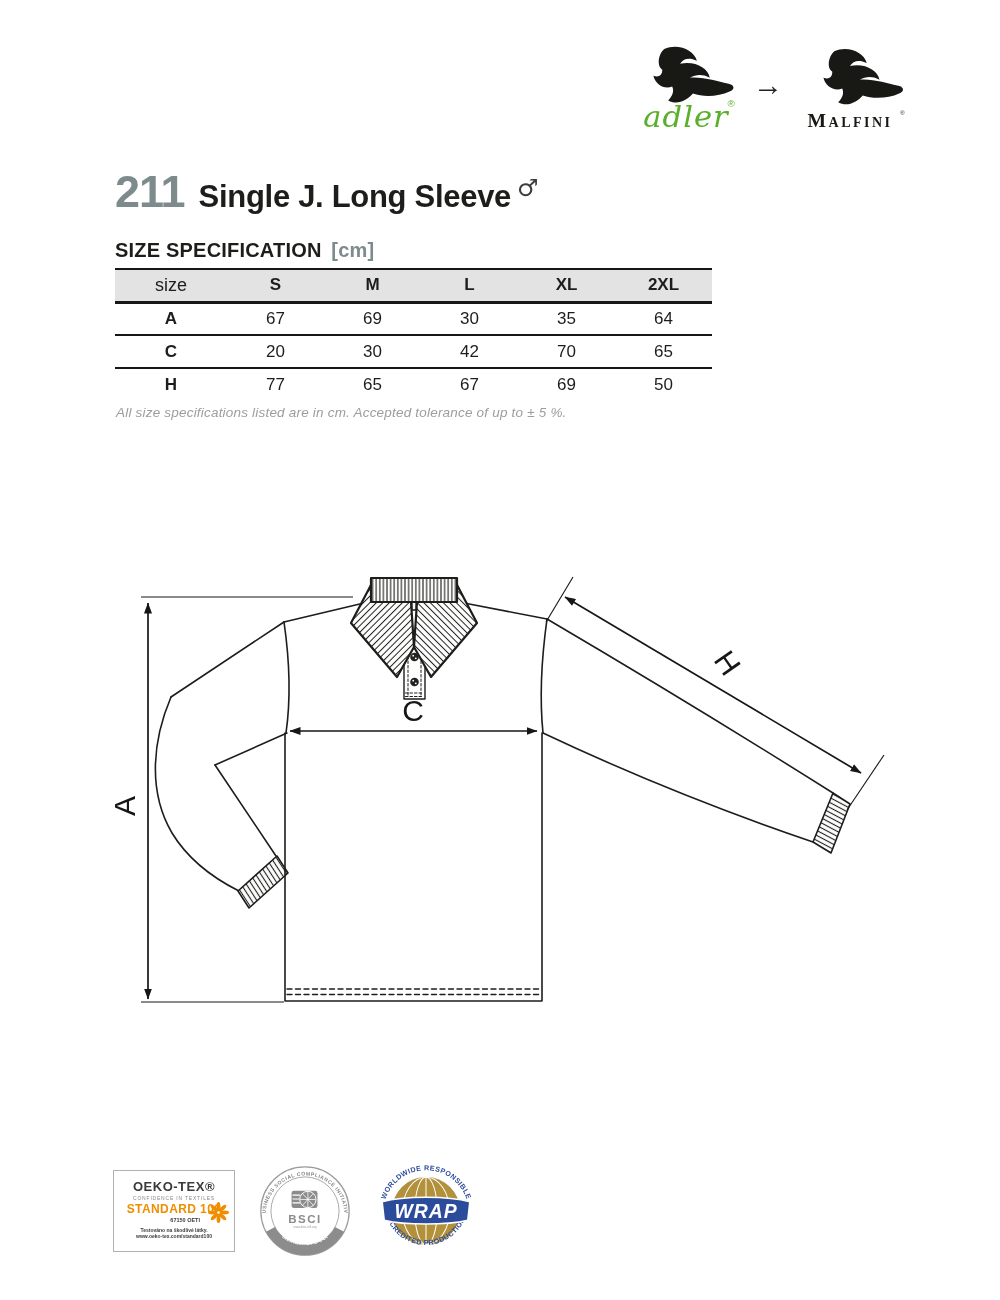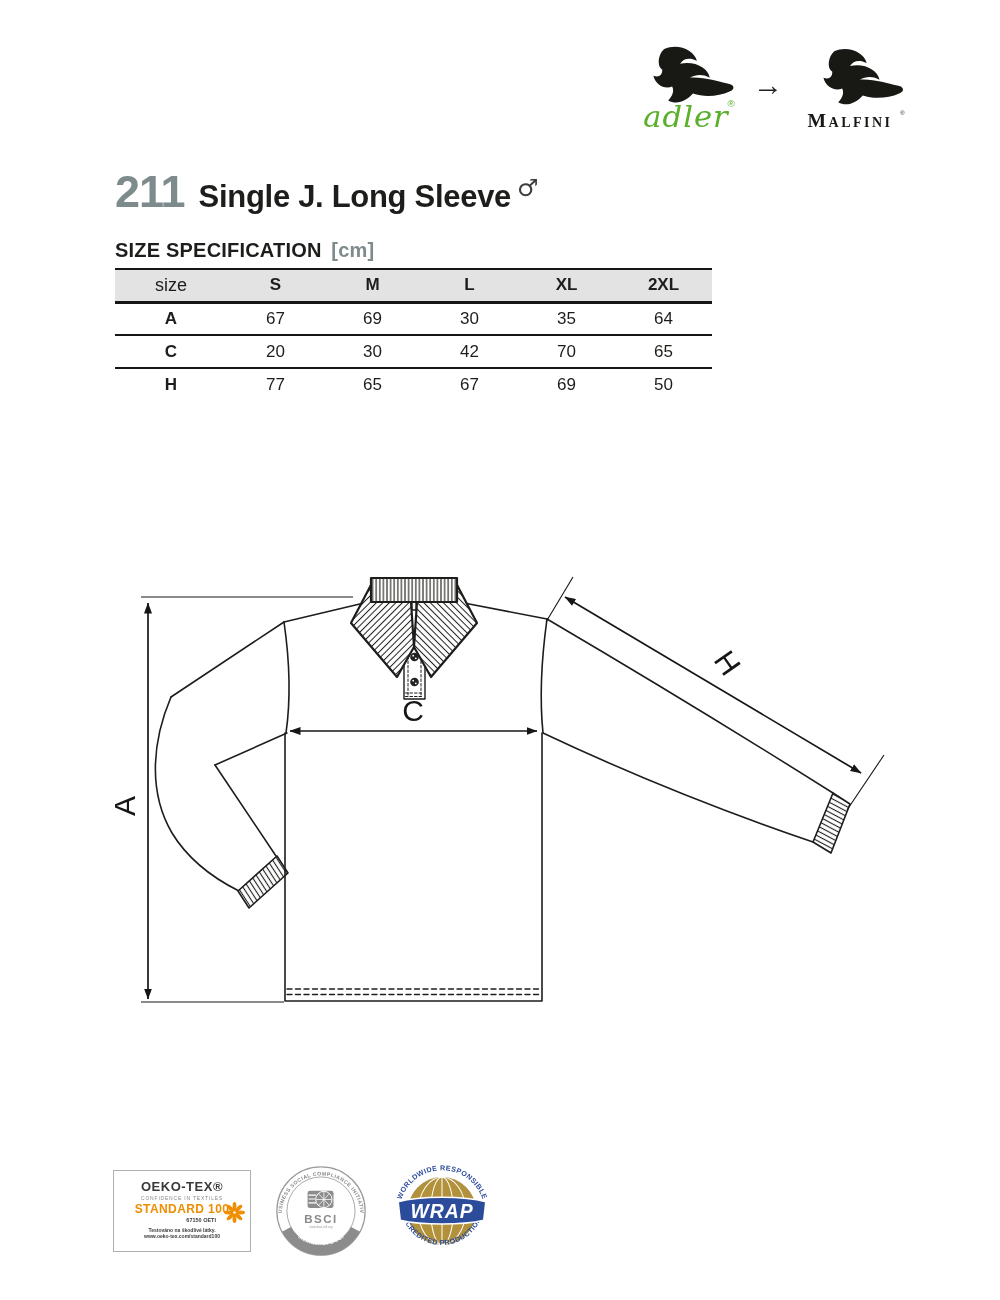--- a/index.html
+++ b/index.html
@@ -39,21 +39,21 @@
   table.sizes tbody th { font-weight:bold; }
 
   .note { position:absolute; left:116px; top:405px; font-size:13.5px; font-style:italic; color:#9d9d9d; letter-spacing:0.2px; }
 
   
   .drawing { position:absolute; left:100px; top:545px; }
   .dim-label { font-family:"Liberation Sans", sans-serif; font-size:30px; fill:#161615; }
 
   
   .certs { position:absolute; left:113px; top:1160px; display:flex; align-items:center; gap:22px; }
-  .oeko { width:138px; height:82px; border:1px solid #b0b0b0; position:relative; text-align:center; padding-top:8px; background:#fff; }
+  .oeko { width:122px; height:82px; border:1px solid #b0b0b0; position:relative; text-align:center; padding-top:8px; background:#fff; }
   .oeko-name { font-size:13px; font-weight:bold; color:#3a3a3a; letter-spacing:0.5px; }
   .oeko-tag { font-size:5px; color:#8a8a8a; letter-spacing:0.8px; margin-top:1px; }
   .oeko-std { font-size:12px; font-weight:bold; color:#ef8e00; letter-spacing:0.4px; margin-top:1px; }
   .oeko-num { font-size:5.5px; font-weight:bold; color:#3a3a3a; text-align:right; padding-right:34px; margin-top:1px; }
   .oeko-tested { font-size:5px; font-weight:bold; color:#3a3a3a; margin-top:4px; }
   .oeko-url { font-size:5px; font-weight:bold; color:#3a3a3a; }
   .oeko-flower { position:absolute; right:5px; top:31px; }
 </style>
 </head>
 <body>
@@ -131,20 +131,21 @@
         <th>H</th>
         <td>77</td>
         <td>65</td>
         <td>67</td>
         <td>69</td>
         <td>50</td>
       </tr>
     </tbody>
   </table>
 
+  <div class="note">All size specifications listed are in cm. Accepted tolerance of up to ± 5 %.</div>
 
   <svg class="drawing" width="820" height="490" viewBox="100 545 820 490">
     <defs>
       <marker id="mA" markerWidth="12" markerHeight="9" refX="10.5" refY="4" orient="auto" markerUnits="userSpaceOnUse">
         <path d="M0,0 L11,4 L0,8 Z" fill="#161615"></path>
       </marker>
       <marker id="mB" markerWidth="12" markerHeight="9" refX="0.5" refY="4" orient="auto" markerUnits="userSpaceOnUse">
         <path d="M11,0 L0,4 L11,8 Z" fill="#161615"></path>
       </marker>
       <pattern id="hatchV" width="3.6" height="6" patternUnits="userSpaceOnUse">

